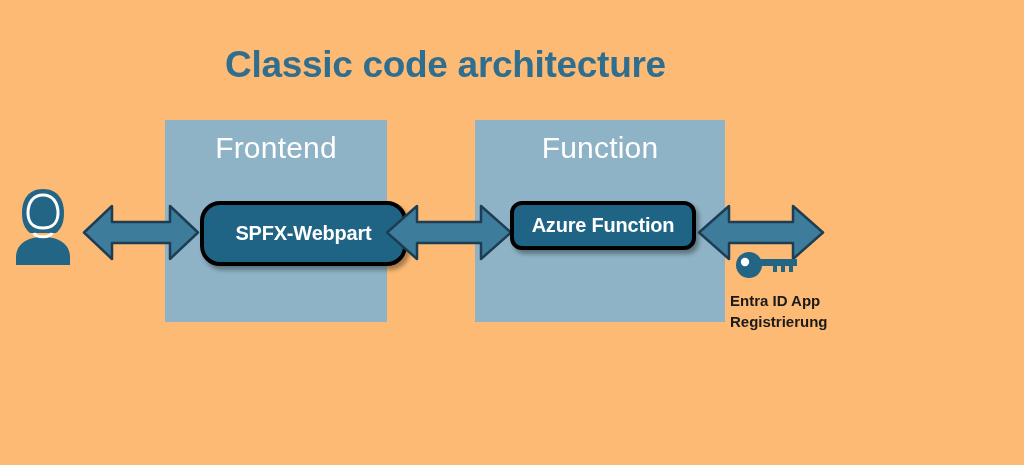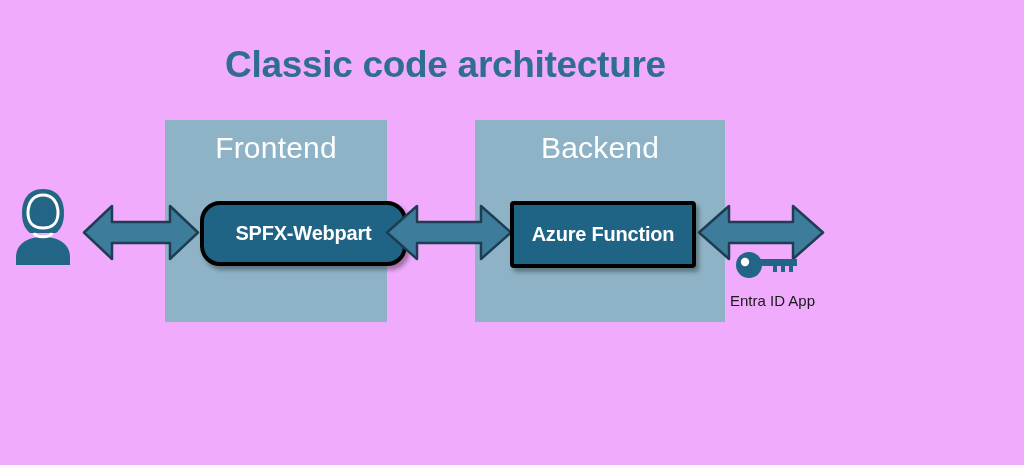--- a/index.html
+++ b/index.html
@@ -7,21 +7,21 @@
     padding: 0;
     background: #ffffff;
   }
   body {
     font-family: "Liberation Sans", sans-serif;
   }
   #slide {
     position: relative;
     width: 1024px;
     height: 465px;
-    background: #f0abfc;
+    background: #fdba74;
     overflow: hidden;
   }
 
   
   .title {
     position: absolute;
     left: 225px;
     top: 44px;
     width: 600px;
     font-size: 37px;
@@ -69,22 +69,22 @@
     font-size: 20px;
     letter-spacing: -0.2px;
     white-space: nowrap;
   }
   .node-spfx {
     left: 200px;  top: 201px;  width: 207px; height: 65px;
     border-radius: 20px;
     justify-content: center;
   }
   .node-func {
-    left: 510px;  top: 201px;  width: 186px; height: 67px;
-    border-radius: 4px;
+    left: 510px;  top: 201px;  width: 186px; height: 49px;
+    border-radius: 12px;
   }
   .node-db {
     left: 822px;  top: 199px;  width: 186px; height: 70px;
     border-radius: 35px;
   }
 
   
   .arrow {
     position: absolute;
     top: 204px;
@@ -114,39 +114,39 @@
     height: 36px;
   }
   .key-icon svg { display: block; width: 100%; height: 100%; }
 
   .key-caption {
     position: absolute;
     left: 730px;
     top: 290px;
     width: 180px;
     font-size: 15px;
-    font-weight: normal;
+    font-weight: bold;
     line-height: 21px;
     color: #1a1a1a;
   }
   .key-caption div { white-space: nowrap; }
 </style>
 </head>
 <body>
 
 <div id="slide">
 
   <div class="title">Classic code architecture</div>
 
   <div class="zone zone-frontend">
     <div class="zone-label">Frontend</div>
   </div>
 
   <div class="zone zone-backend">
-    <div class="zone-label">Backend</div>
+    <div class="zone-label">Function</div>
   </div>
 
   <div class="user-icon">
     <svg viewBox="0 0 62 82" xmlns="http://www.w3.org/2000/svg">
 
       <path d="M31 4 C16 4 10 15 10 28 C10 38 13 44 18 48 L44 48 C49 44 52 38 52 28 C52 15 46 4 31 4 Z" fill="#236585"></path>
 
       <path d="M31 10 C21 10 16 18 16 28 C16 36 20 43 31 43 C42 43 46 36 46 28 C46 18 41 10 31 10 Z" fill="none" stroke="#ffffff" stroke-width="3"></path>
 
       <path d="M21 20 C26 26 36 27 44 23 C45 32 40 41 31 41 C23 41 19 33 21 20 Z" fill="#236585"></path>
@@ -187,15 +187,16 @@
   <div class="key-icon">
     <svg viewBox="0 0 68 36" xmlns="http://www.w3.org/2000/svg">
       <circle cx="14" cy="15" r="13" fill="#236585"></circle>
       <circle cx="10" cy="12" r="4.2" fill="#ffffff"></circle>
       <path d="M22 9 L62 9 L62 16 L58 16 L58 22 L54 22 L54 16 L50 16 L50 22 L46 22 L46 16 L42 16 L42 22 L38 22 L38 16 L22 16 Z" fill="#236585"></path>
     </svg>
   </div>
 
   <div class="key-caption">
     <div>Entra ID App</div>
+    <div>Registrierung</div>
   </div>
 
 </div>
 
 </body></html>

